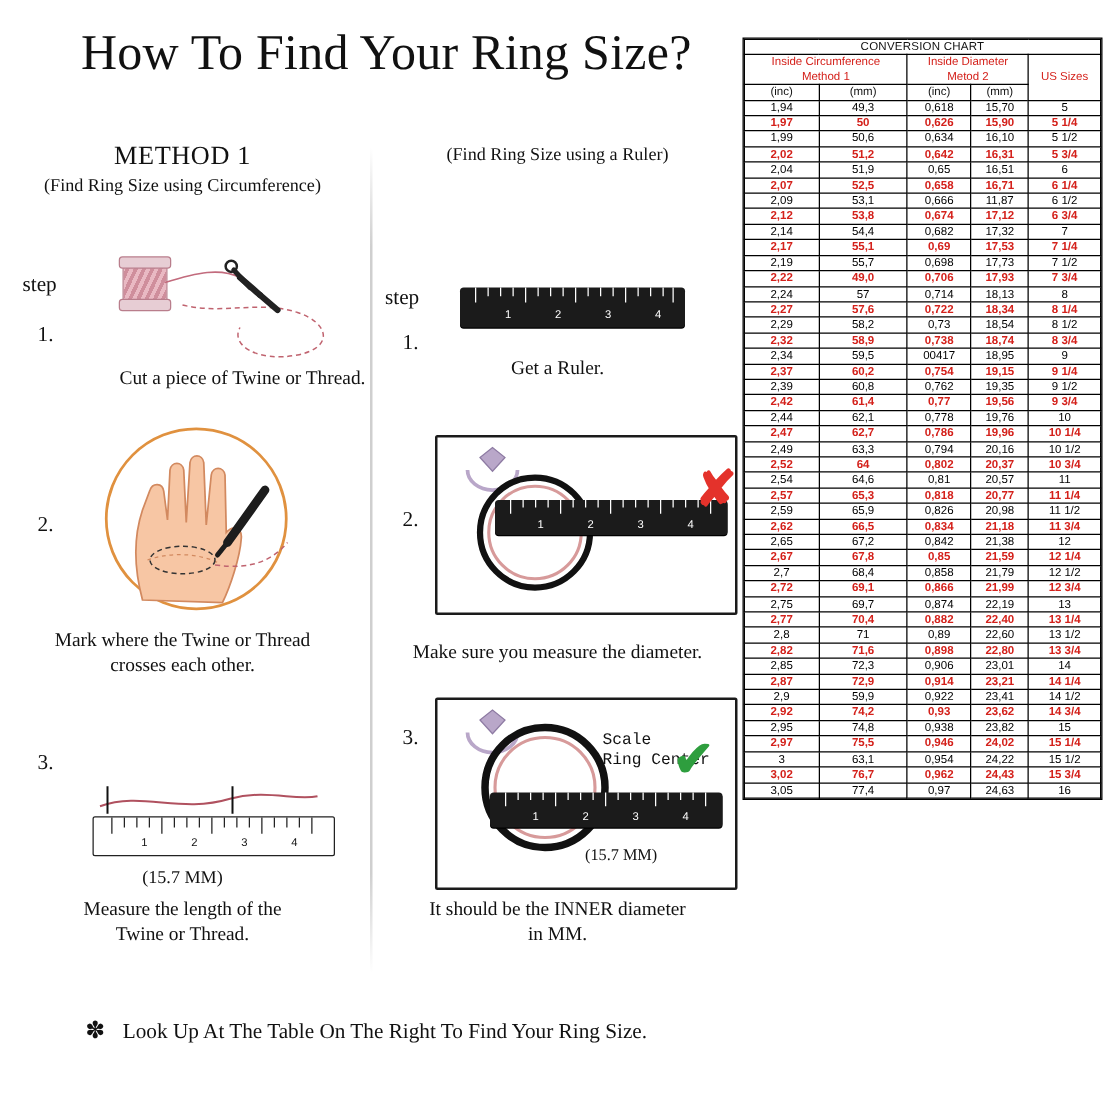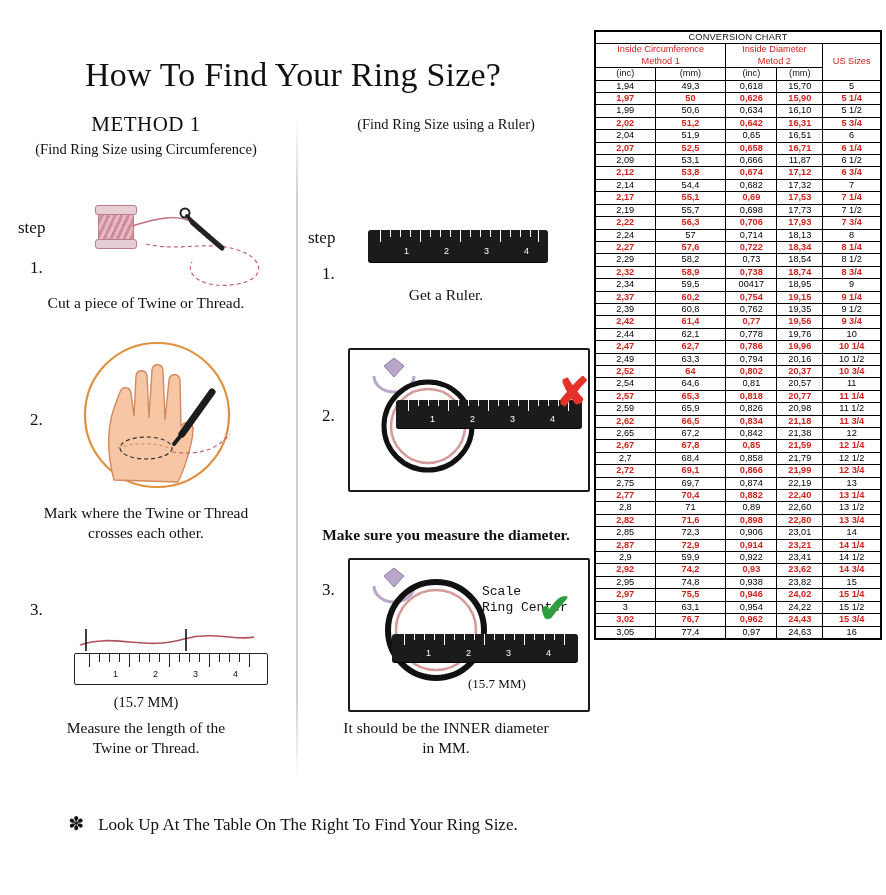--- a/index.html
+++ b/index.html
@@ -11,22 +11,22 @@
     position:relative;
     overflow:hidden;
   }
   .page{position:relative;width:886px;height:895px;}
 
   
   .main{
     position:absolute;left:0;top:0;width:586px;height:895px;
   }
   .title{
-    position:absolute;left:0;top:18px;width:586px;text-align:center;
-    font-size:34px;letter-spacing:.2px;margin-top:38px;
+    position:absolute;left:16px;top:18px;width:586px;text-align:center;
+    font-size:40px;letter-spacing:.2px;
   }
   .divider{
     position:absolute;left:296px;top:118px;width:2px;height:660px;
     background:linear-gradient(to bottom,#ffffff,#cfcfcf 12%,#cfcfcf 88%,#ffffff);
   }
   .col{position:absolute;top:0;width:292px;}
   .col.left{left:0;}
   .col.right{left:300px;}
   .m-title{text-align:center;font-size:21px;letter-spacing:.5px;}
   .m-sub{text-align:center;font-size:14.5px;margin-top:4px;}
@@ -142,21 +142,21 @@
       <svg width="200" height="95" style="position:absolute;left:0;top:0;">
         <path d="M44,26 C70,18 88,14 104,22" stroke="#c26b7d" stroke-width="1.4" fill="none"></path>
         <path d="M58,44 C90,52 120,40 150,50 C175,58 180,78 150,84 C118,90 96,76 104,62" stroke="#c0636f" stroke-width="1.2" fill="none" stroke-dasharray="4 3"></path>
         <path d="M104,22 L120,36" stroke="#222" stroke-width="5" stroke-linecap="round"></path>
         <path d="M120,36 L134,48" stroke="#222" stroke-width="5" stroke-linecap="round"></path>
         <path d="M99,16 L112,30" stroke="#222" stroke-width="4" stroke-linecap="round"></path>
         <circle cx="97" cy="13" r="4.5" stroke="#222" stroke-width="2" fill="none"></circle>
       </svg>
     </div>
 
-    <div class="cap" style="left:0;top:293px;">Cut a piece of  Twine or Thread.</div>
+    <div class="cap" style="left:0;top:293px;padding-left:48px;">Cut a piece of  Twine or Thread.</div>
 
     <div class="step-num" style="left:30px;top:410px;">2.</div>
     <div class="hand-wrap" style="left:62px;top:330px;width:230px;height:170px;">
       <svg width="230" height="170" style="position:absolute;left:0;top:0;">
         <circle cx="95" cy="85" r="72" fill="none" stroke="#e0913f" stroke-width="2.2"></circle>
 
         <path d="M52,150 C44,120 46,96 52,78 L58,62 C60,56 68,56 69,63 L72,86
                  L74,46 C75,39 84,39 85,46 L87,88
                  L90,40 C91,33 100,33 101,40 L103,90
                  L107,50 C108,43 117,43 118,50 L119,96
@@ -273,21 +273,21 @@
           <div class="tk" style="left:162px;height:6px;"></div>
         <div class="tk" style="left:172px;height:11px;"></div>
         <div class="lbl" style="left:34px;top:14px;">1</div>
         <div class="lbl" style="left:74px;top:14px;">2</div>
         <div class="lbl" style="left:114px;top:14px;">3</div>
         <div class="lbl" style="left:154px;top:14px;">4</div>
       </div>
     </div>
     <div class="redx" style="left:556px;top:372px;">✘</div>
 
-    <div class="cap" style="left:300px;top:525px;font-weight:bold;">Make sure you measure the diameter.</div>
+    <div class="cap" style="left:300px;top:512px;">Make sure you measure the diameter.</div>
 
     <div class="step-num" style="left:322px;top:580px;">3.</div>
 
     <div class="panel" style="left:348px;top:558px;width:238px;height:150px;">
       <svg width="234" height="146" style="position:absolute;left:0;top:0;">
         <path d="M34,16 l10,-8 l10,8 l-10,11 z" fill="#b9a7c9" stroke="#8e7ba3" stroke-width="1"></path>
         <path d="M24,26 a20,16 0 1,0 40,0" fill="none" stroke="#b9a7c9" stroke-width="3"></path>
         <circle cx="86" cy="70" r="48" fill="none" stroke="#111" stroke-width="6"></circle>
         <circle cx="86" cy="70" r="40" fill="none" stroke="#d79a9a" stroke-width="2.5"></circle>
       </svg>
@@ -422,21 +422,21 @@
           </tr>
           <tr class="norm">
             <td>2,19</td>
             <td>55,7</td>
             <td>0,698</td>
             <td>17,73</td>
             <td>7 1/2</td>
           </tr>
           <tr class="red">
             <td>2,22</td>
-            <td>56,3</td>
+            <td>49,0</td>
             <td>0,706</td>
             <td>17,93</td>
             <td>7 3/4</td>
           </tr>
           <tr class="norm">
             <td>2,24</td>
             <td>57</td>
             <td>0,714</td>
             <td>18,13</td>
             <td>8</td>

